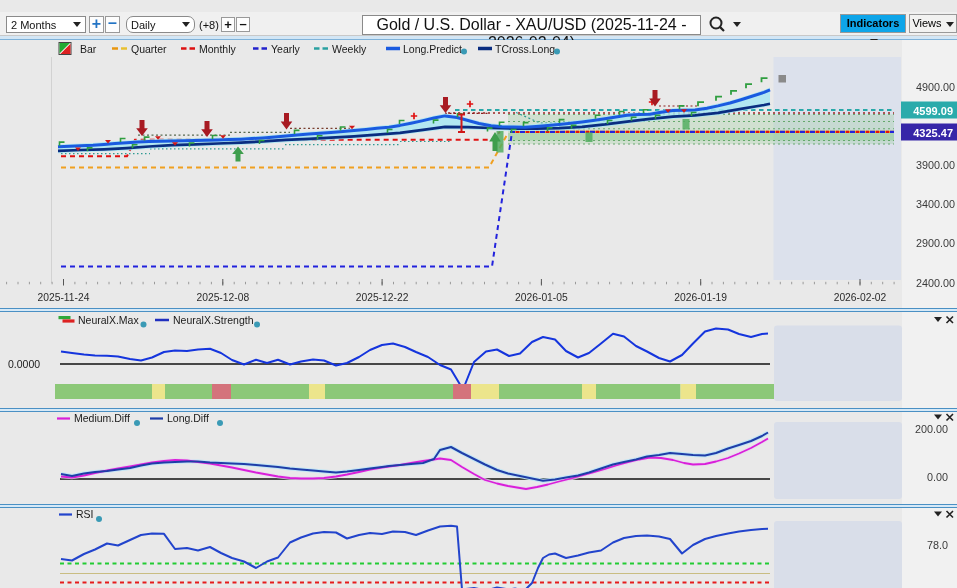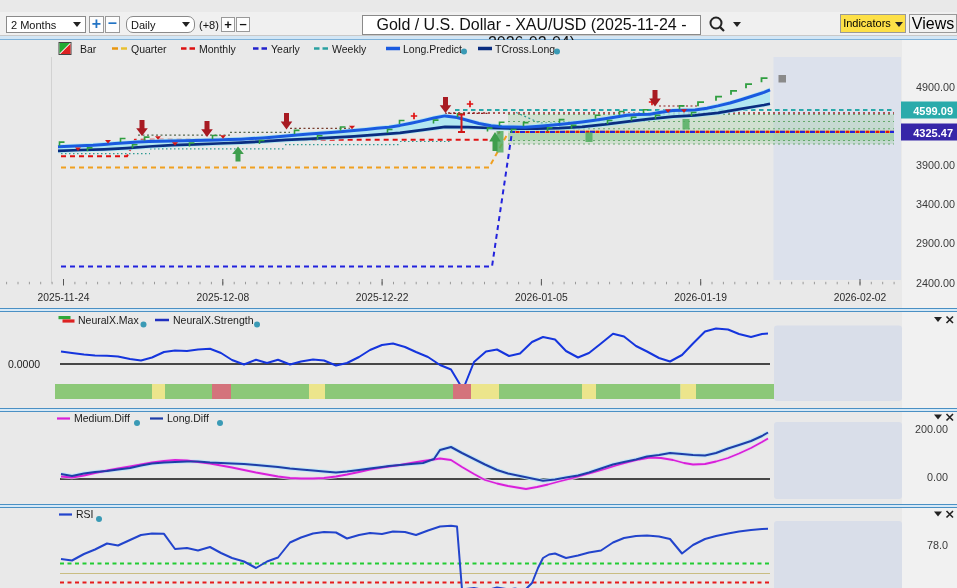--- a/index.html
+++ b/index.html
@@ -25,22 +25,22 @@
   <div class="sel" style="left:126px;top:4px;width:69px;border-radius:7px;">Daily<span class="ar"></span></div>
   <div class="lbl" style="left:199px;top:7px;">(+8)</div>
   <div class="btn" style="left:221px;top:5px;width:14px;height:15px;color:#111;font-size:13px;line-height:13px;">+</div>
   <div class="btn" style="left:236px;top:5px;width:14px;height:15px;color:#111;font-size:13px;line-height:12px;">–</div>
   <div style="position:absolute;left:362px;top:3px;width:339px;height:20px;background:#fff;border:1px solid #8a8a8a;box-sizing:border-box;font-size:16px;color:#111;line-height:18px;text-align:center;">Gold / U.S. Dollar - XAU/USD (2025-11-24 - 2026-02-04)</div>
   <svg width="50" height="24" style="left:706px;top:0;" viewBox="0 0 50 24">
     <circle cx="10" cy="11" r="5.5" fill="none" stroke="#222" stroke-width="2"></circle>
     <line x1="13.6" y1="14.6" x2="18" y2="19" stroke="#222" stroke-width="2.2"></line>
     <path d="M27 10 l8 0 l-4 5 z" fill="#222"></path>
   </svg>
-  <div class="btn" style="left:840px;top:2px;width:66px;height:19px;background:#fde047;font-weight:normal;font-size:11px;line-height:17px;">Indicators <span style="display:inline-block;width:0;height:0;border-left:4px solid transparent;border-right:4px solid transparent;border-top:5px solid #222;margin-left:1px;"></span></div>
-  <div class="btn" style="left:909px;top:2px;width:48px;height:19px;background:#f2f2f1;font-weight:normal;font-size:16px;line-height:17px;">Views <span style="display:inline-block;width:0;height:0;border-left:4px solid transparent;border-right:4px solid transparent;border-top:5px solid #222;margin-left:1px;"></span></div>
+  <div class="btn" style="left:840px;top:2px;width:66px;height:19px;background:#0ea5e9;font-weight:bold;font-size:11px;line-height:17px;">Indicators <span style="display:inline-block;width:0;height:0;border-left:4px solid transparent;border-right:4px solid transparent;border-top:5px solid #222;margin-left:1px;"></span></div>
+  <div class="btn" style="left:909px;top:2px;width:48px;height:19px;background:#f2f2f1;font-weight:normal;font-size:11px;line-height:17px;">Views <span style="display:inline-block;width:0;height:0;border-left:4px solid transparent;border-right:4px solid transparent;border-top:5px solid #222;margin-left:1px;"></span></div>
 
   <svg id="chart" width="957" height="560" style="left:0;top:28px;" viewBox="0 28 957 560">
 <rect x="0" y="28" width="957" height="560" fill="#e9e9e9"></rect>
 <rect x="902" y="28" width="55" height="268" fill="#f1f1f1"></rect>
 <rect x="902" y="300" width="55" height="96" fill="#f1f1f1"></rect>
 <rect x="902" y="400" width="55" height="92" fill="#f1f1f1"></rect>
 <rect x="902" y="496" width="55" height="92" fill="#f1f1f1"></rect>
 <rect x="0" y="296" width="957" height="4" fill="#d6e9f7"></rect>
 <line x1="0" y1="296.5" x2="957" y2="296.5" stroke="#4a90c4" stroke-width="1"></line>
 <line x1="0" y1="299.5" x2="957" y2="299.5" stroke="#4a90c4" stroke-width="1"></line>

